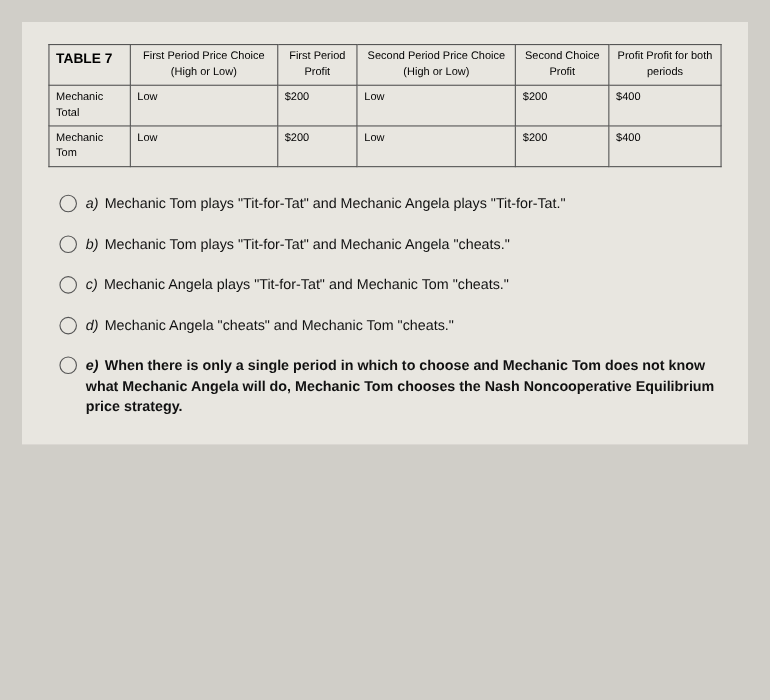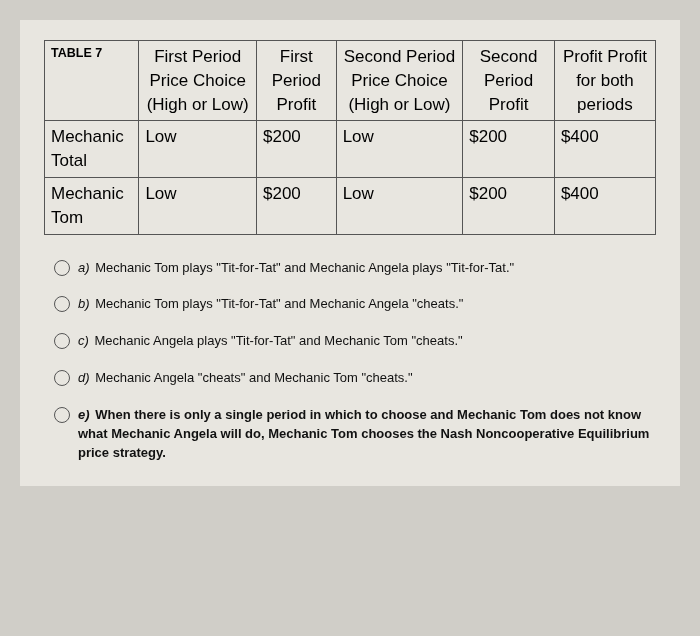--- a/index.html
+++ b/index.html
@@ -21,21 +21,21 @@
     
     table {
       border-collapse: collapse;
       width: 100%;
       margin-bottom: 24px;
     }
     th, td {
       border: 1px solid #555;
       padding: 4px 6px;
       vertical-align: top;
-      font-size: 17px;
+      font-size: 10px;
       line-height: 1.4;
     }
     .table-label {
       font-weight: bold;
       font-size: 12.5px;
       border: 1px solid #555;
       padding: 4px 6px;
       vertical-align: top;
     }
     
@@ -78,21 +78,21 @@
 <body>
 
 <div class="container">
   <table>
     <thead>
       <tr>
         <td class="table-label" style="font-weight:bold; white-space:nowrap;">TABLE 7</td>
         <th style="font-weight:normal;">First Period Price Choice (High or Low)</th>
         <th style="font-weight:normal;margin-top:16px;">First Period Profit</th>
         <th style="font-weight:normal;">Second Period Price Choice (High or Low)</th>
-        <th style="font-weight:normal;">Second Period Profit</th>
+        <th style="font-weight:normal;">Second Choice Profit</th>
         <th style="font-weight:normal;">Profit Profit for both periods</th>
       </tr>
     </thead>
     <tbody>
       <tr>
         <td>Mechanic Total</td>
         <td>Low</td>
         <td>$200</td>
         <td>Low</td>
         <td>$200</td>

